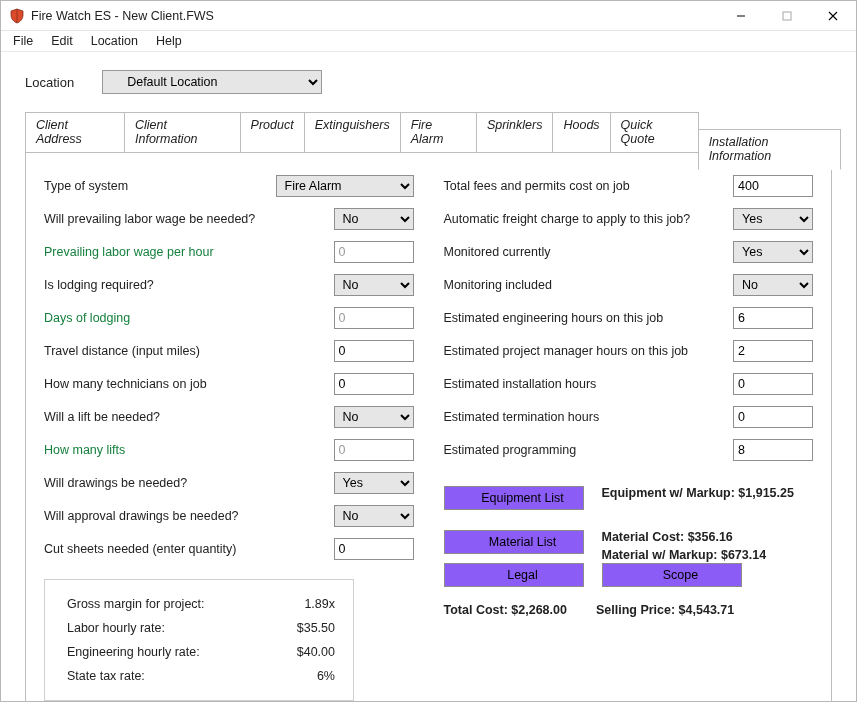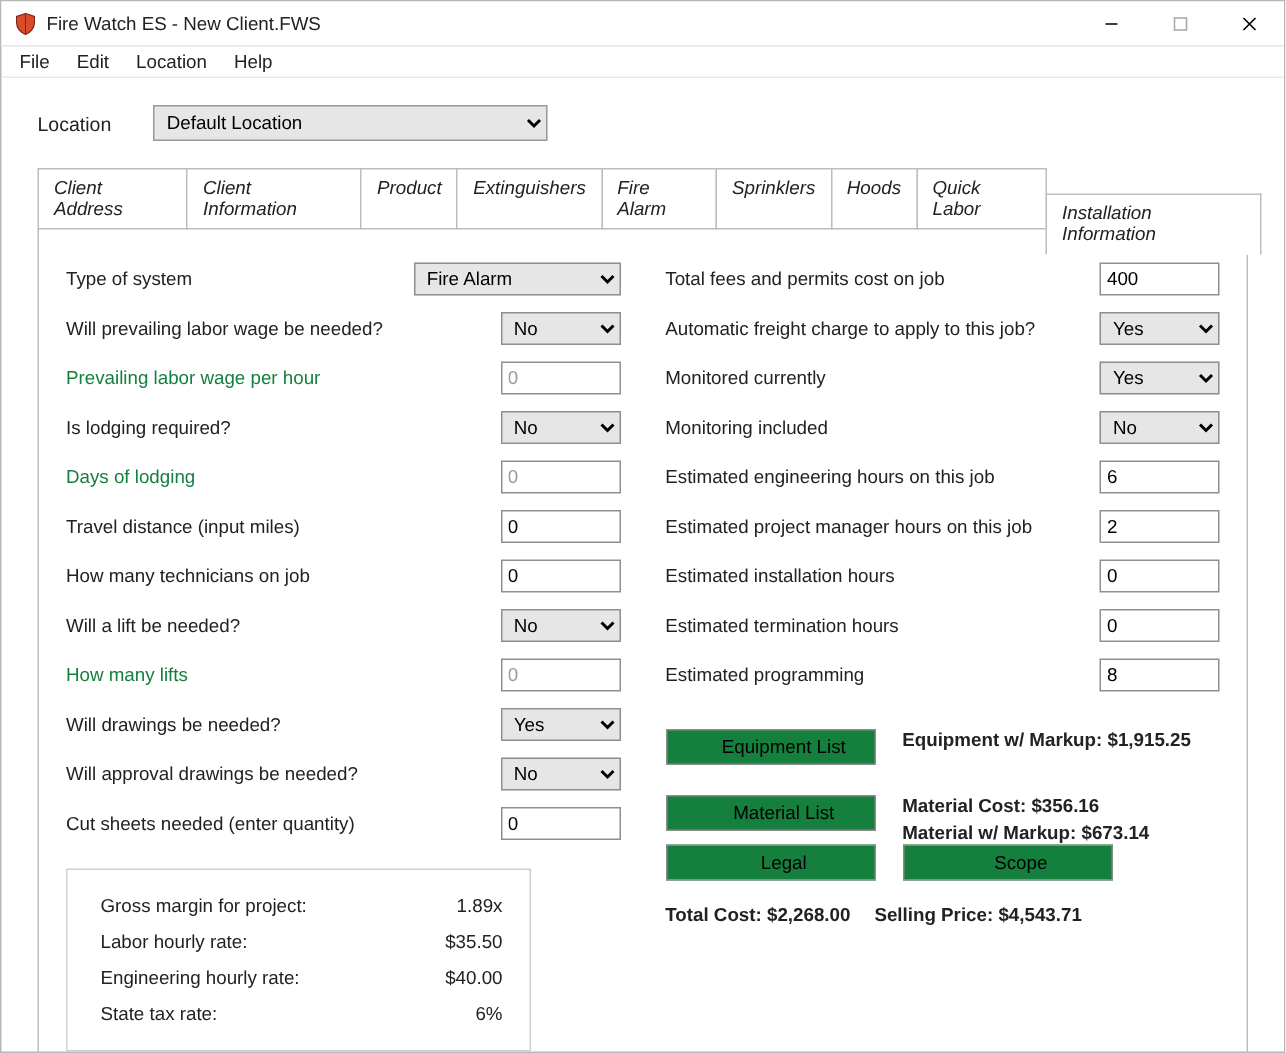--- a/index.html
+++ b/index.html
@@ -44,23 +44,23 @@
 
   
   .client {
     flex:1;
     padding:14px 16px 16px 16px;
     display:flex; flex-direction:column;
   }
   .loc-row { display:flex; align-items:center; gap:28px; margin:4px 0 18px 8px; }
   .loc-row label { font-size:13px; }
   .loc-select {
-    width:263px; height:24px;
+    width:220px; height:24px;
     background:#e6e6e6; border:1px solid #999;
-    padding:2px 4px; font:inherit;
+    padding:2px 20px; font:inherit;
   }
 
   
   .tabstrip { display:flex; position:relative; margin-left:8px;font-style:italic; }
   .tab {
     padding:5px 10px 6px;
     border:1px solid #bdbdbd;
     border-bottom:none;
     background:#fff;
     font-size:12.5px;
@@ -110,27 +110,27 @@
     width:310px;
   }
   .summary .srow { display:flex; height:24px; align-items:center; }
   .summary .srow .sl { flex:1; }
   .summary .srow .sv { width:60px; text-align:right; }
 
   
   .btnrow { display:flex; align-items:flex-start; gap:18px; margin-top:20px; }
   .wbtn {
     width:140px; height:24px;
-    background:#15803d; border:1px solid #8c8c8c;
+    background:#8b5cf6; border:1px solid #8c8c8c;
     font:inherit; cursor:default;padding-left:24px;
   }
   .bold { font-weight:600; }
   .infocol { display:flex; flex-direction:column; gap:4px; }
   .pairrow { display:flex; gap:18px; margin-top:1px; }
-  .totals { display:flex; gap:16px; margin-top:16px; }
+  .totals { display:flex; gap:29px; margin-top:16px; }
 </style>
 </head>
 <body>
 
 <div class="window">
 
   <div class="titlebar">
     <span class="icon">
       <svg viewBox="0 0 16 16">
           <path d="M8 1 L14 3 V7 C14 11 11 14 8 15 C5 14 2 11 2 7 V3 Z" fill="#d94b2b" stroke="#7a2310" stroke-width="0.7"></path>
@@ -171,21 +171,21 @@
     </div>
 
     <div class="tabstrip">
       <div class="tab inactive">Client Address</div>
       <div class="tab inactive">Client Information</div>
       <div class="tab inactive">Product</div>
       <div class="tab inactive">Extinguishers</div>
       <div class="tab inactive">Fire Alarm</div>
       <div class="tab inactive">Sprinklers</div>
       <div class="tab inactive">Hoods</div>
-      <div class="tab inactive">Quick Labor</div>
+      <div class="tab inactive">Quick Quote</div>
       <div class="tab active">Installation Information</div>
     </div>
 
     <div class="tabpanel">
 
       <div class="col">
         <div class="frow">
           <span class="lbl">Type of system</span>
           <select class="wide-sel"><option>Fire Alarm</option></select>
         </div>

